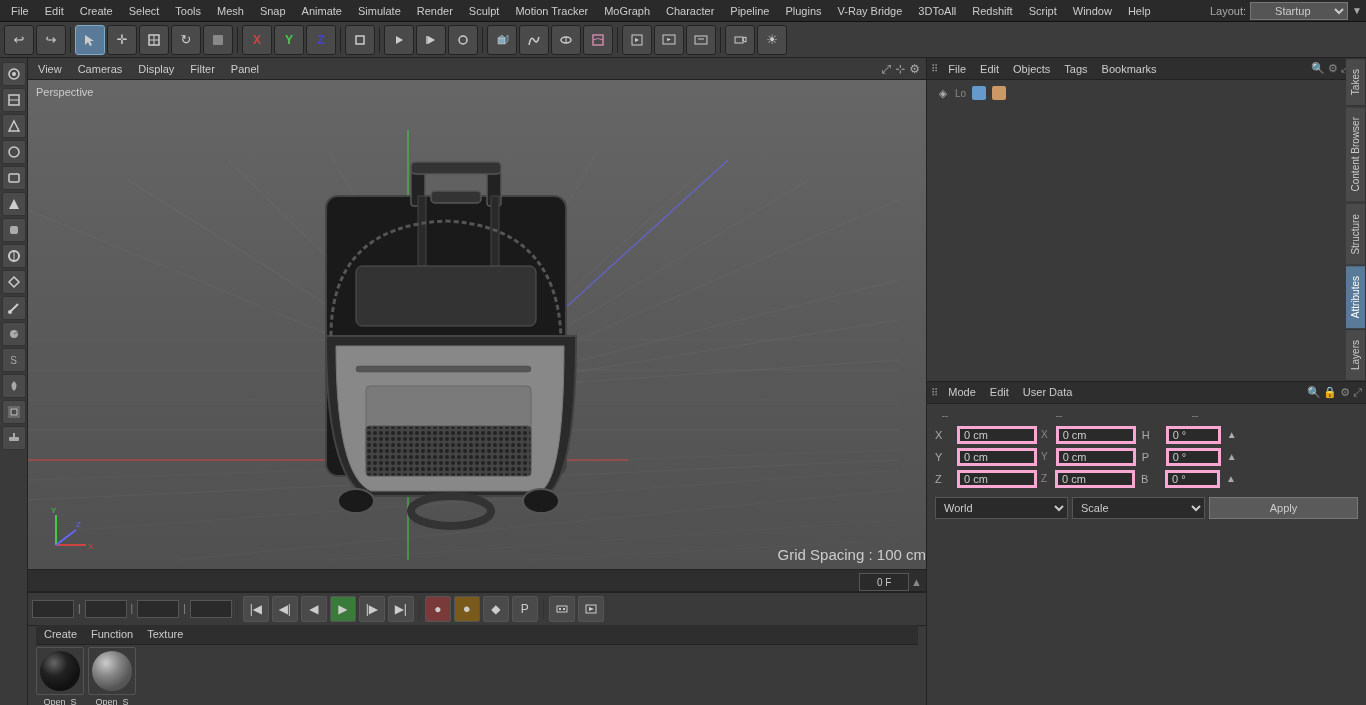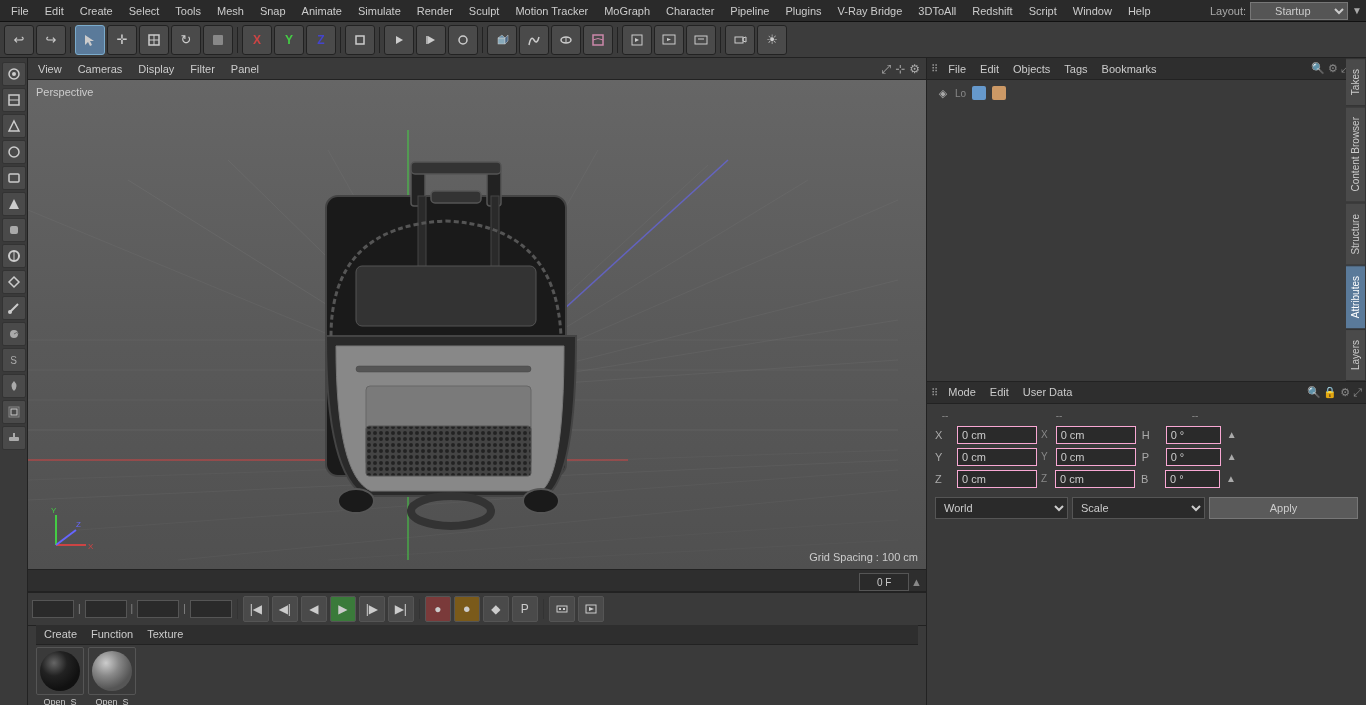--- a/index.html
+++ b/index.html
@@ -175,23 +175,23 @@
       left: 8px;
       color: #ccc;
       font-size: 11px;
       pointer-events: none;
     }
 
     
     #grid-spacing-label {
       position: absolute;
       bottom: 6px;
-      right: 8px;
-      color: #ccc;
-      font-size: 11px;
+      right: 0;
+      color: #ccc;
+      font-size: 15px;
       pointer-events: none;
     }
 
     
     #axis-indicator {
       position: absolute;
       bottom: 14px;
       left: 18px;
       width: 50px;
       height: 50px;
@@ -313,21 +313,21 @@
       gap: 4px;
       height: 20px;
     }
     .attr-label {
       color: #aaa;
       font-size: 11px;
       width: 18px;
     }
     .cg-field {
       background: #2a2a2a;
-      border: 1px solid #f9a8d4;
+      border: 3px solid #f9a8d4;
       color: #ccc;
       font-size: 11px;
       height: 18px;
       padding: 0 4px;
     }
     .cg-unit { color: #888; font-size: 10px; }
 
     
     #wsa-row {
       display: flex;

